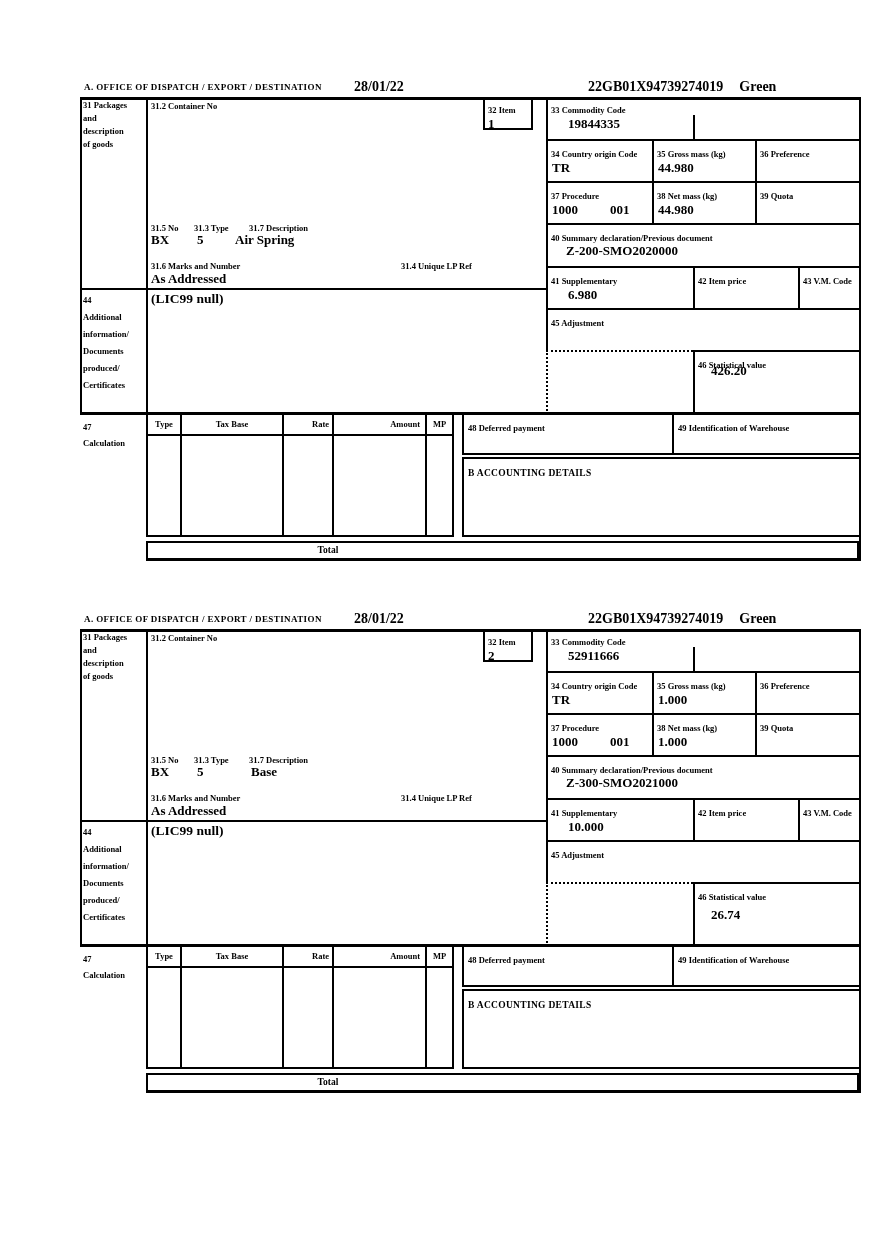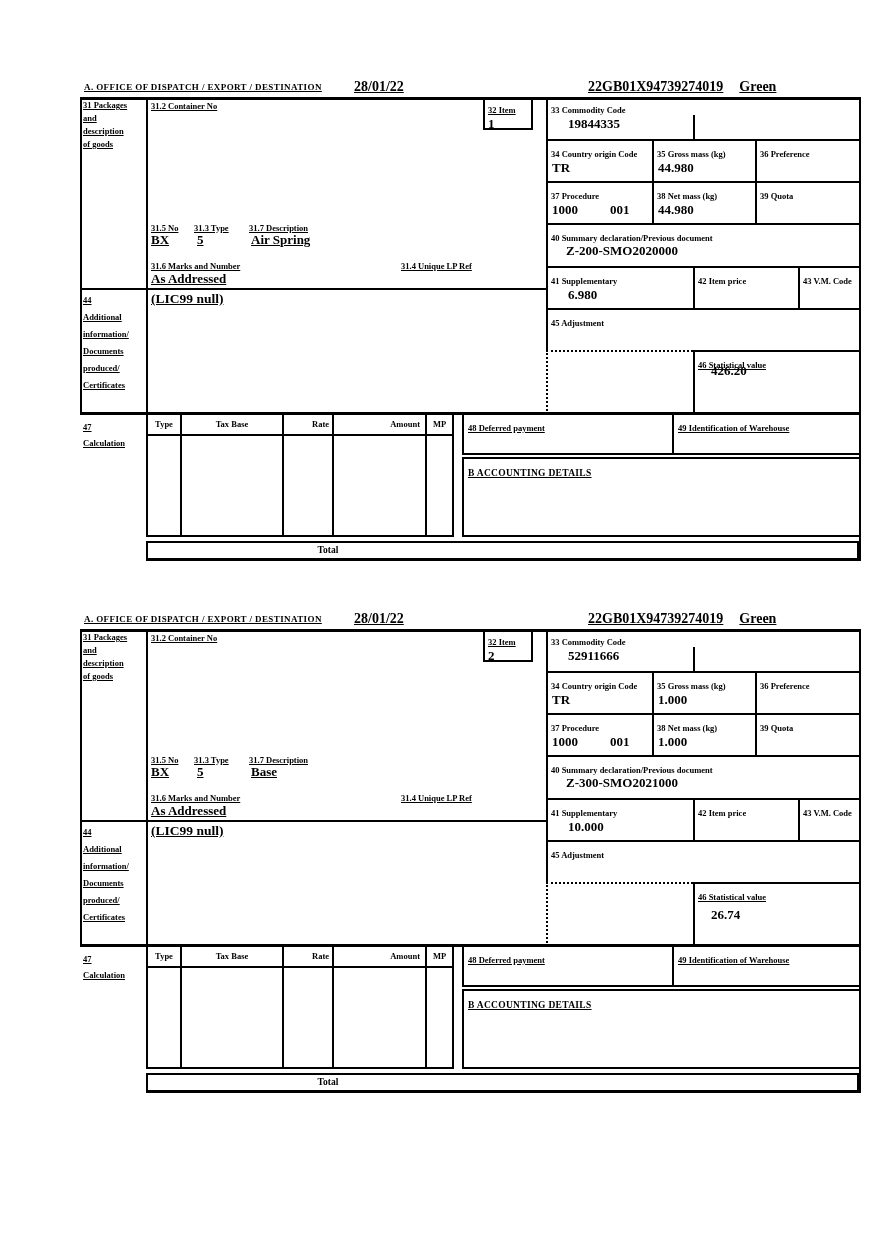--- a/index.html
+++ b/index.html
@@ -1,19 +1,19 @@
 <!DOCTYPE html>
 <html><head>
 <meta charset="utf-8">
 <style>
   html,body{margin:0;padding:0;background:#ffffff;}
   .page{position:relative;width:882px;height:1250px;background:#ffffff;overflow:hidden;
         font-family:"Liberation Serif", serif;color:#000;}
   .block{position:absolute;left:80px;width:781px;height:482px;}
-  .abs{position:absolute;text-decoration:underline;}
+  .abs{position:absolute;}
   .lbl{font-size:8.5px;font-weight:bold;line-height:10px;white-space:nowrap;}
   .val{font-size:13px;font-weight:bold;line-height:14px;white-space:nowrap;}
   .hline{position:absolute;background:#000;}
   .vline{position:absolute;background:#000;}
   .header-office{font-size:9px;font-weight:bold;letter-spacing:.4px;white-space:nowrap;}
   .big{font-size:13.5px;font-weight:bold;white-space:nowrap;}
   .stackbox{position:absolute;box-sizing:border-box;border-left:2px solid #000;border-bottom:2px solid #000;padding:2px 3px;}
   .dotted-h{position:absolute;border-top:2px dotted #000;}
   .dotted-v{position:absolute;border-left:2px dotted #000;}
   .th{position:absolute;box-sizing:border-box;border-left:2px solid #000;border-top:2px solid #000;border-bottom:2px solid #000;
@@ -48,21 +48,21 @@
       <div>of goods</div>
     </div>
 
     <div class="abs lbl" style="left:71px;top:19px;">31.2 Container No</div>
 
     <div class="abs lbl" style="left:71px;top:141px;">31.5 No</div>
     <div class="abs lbl" style="left:114px;top:141px;">31.3 Type</div>
     <div class="abs lbl" style="left:169px;top:141px;">31.7 Description</div>
     <div class="abs val" style="left:71px;top:151px;">BX</div>
     <div class="abs val" style="left:117px;top:151px;">5</div>
-    <div class="abs val" style="left:171px;top:151px;">Air Spring</div>
+    <div class="abs val" style="left:155px;top:151px;">Air Spring</div>
 
     <div class="abs lbl" style="left:71px;top:179px;">31.6 Marks and Number</div>
     <div class="abs lbl" style="left:321px;top:179px;">31.4 Unique LP Ref</div>
     <div class="abs val" style="left:71px;top:190px;">As Addressed</div>
 
     <div class="abs" style="left:403px;top:15px;width:50px;height:33px;box-sizing:border-box;border-left:2px solid #000;border-right:2px solid #000;border-bottom:2px solid #000;padding:2px 3px;">
       <span class="lbl">32 Item</span>
       <div class="val" style="margin-top:0px;">1</div>
     </div>
 

